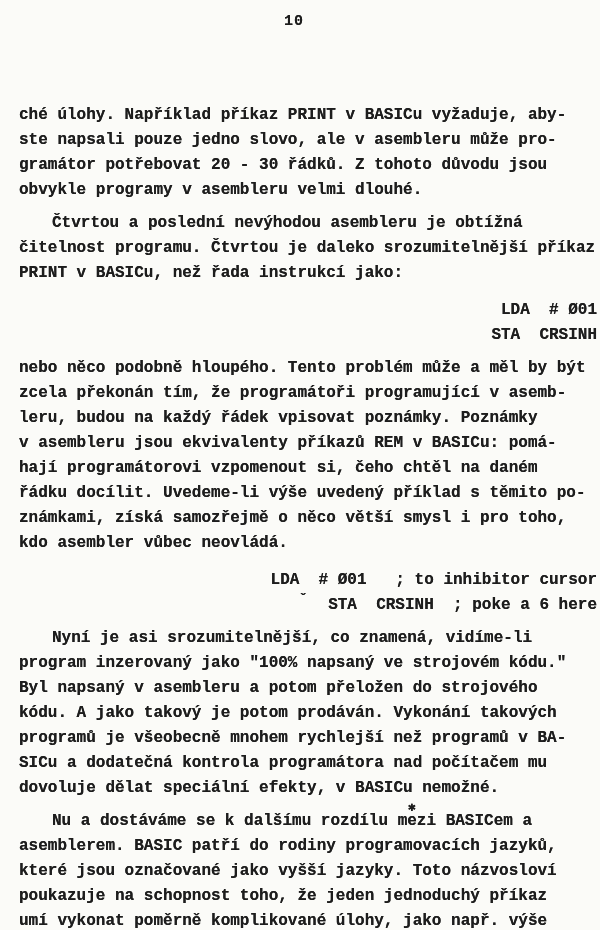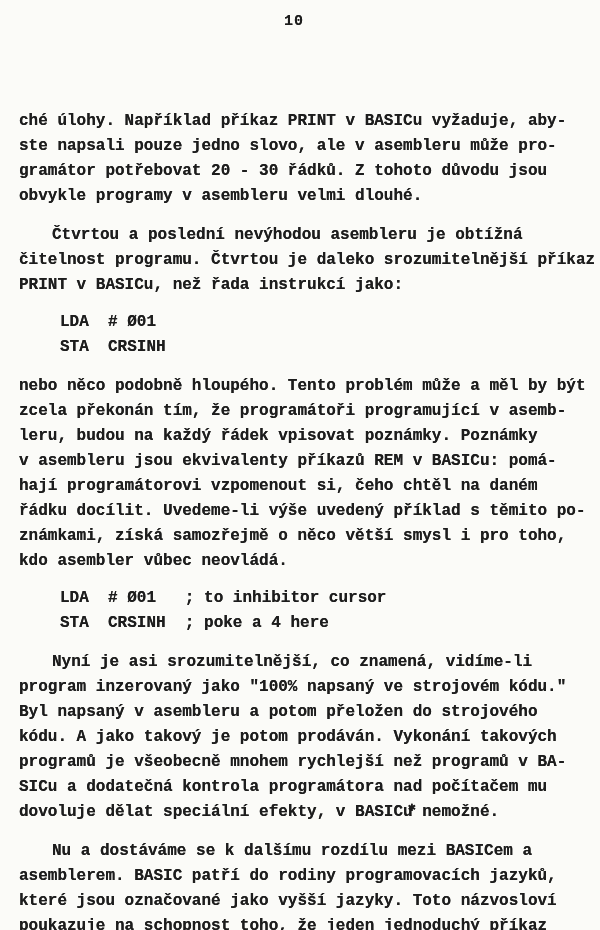--- a/index.html
+++ b/index.html
@@ -34,28 +34,29 @@
     position: absolute;
     top: 95px;
     left: 19px;
     width: 578px;
     font-size: 16px;
     line-height: 25px;
     text-shadow: 0 0 0.6px rgba(25,25,25,0.85);
   }
   .para {
     white-space: pre-line;
-    margin: 14px 0 7px 0;
+    margin: 8px 0 7px 0;
   }
   .para.indent {
     text-indent: 33px;
   }
   .code {
     white-space: pre;
     margin: 12px 0 7px 41px;
+    text-align: right;
   }
   .artifact {
     position: absolute;
     font-size: 13px;
     line-height: 13px;
     color: #1d1d1d;
     text-shadow: 0 0 0.6px rgba(25,25,25,0.9);
   }
   .artifact.caron {
     left: 299px;
@@ -92,21 +93,21 @@
     <div class="para">nebo něco podobně hloupého. Tento problém může a měl by být
 zcela překonán tím, že programátoři programující v asemb-
 leru, budou na každý řádek vpisovat poznámky. Poznámky
 v asembleru jsou ekvivalenty příkazů REM v BASICu: pomá-
 hají programátorovi vzpomenout si, čeho chtěl na daném
 řádku docílit. Uvedeme-li výše uvedený příklad s těmito po-
 známkami, získá samozřejmě o něco větší smysl i pro toho,
 kdo asembler vůbec neovládá.</div>
 
     <div class="code">LDA  # Ø01   ; to inhibitor cursor
-STA  CRSINH  ; poke a 4 here</div>
+STA  CRSINH  ; poke a 6 here</div>
 
     <div class="para indent">Nyní je asi srozumitelnější, co znamená, vidíme-li
 program inzerovaný jako "100% napsaný ve strojovém kódu."
 Byl napsaný v asembleru a potom přeložen do strojového
 kódu. A jako takový je potom prodáván. Vykonání takových
 programů je všeobecně mnohem rychlejší než programů v BA-
 SICu a dodatečná kontrola programátora nad počítačem mu
 dovoluje dělat speciální efekty, v BASICu nemožné.</div>
 
     <div class="para indent">Nu a dostáváme se k dalšímu rozdílu mezi BASICem a

